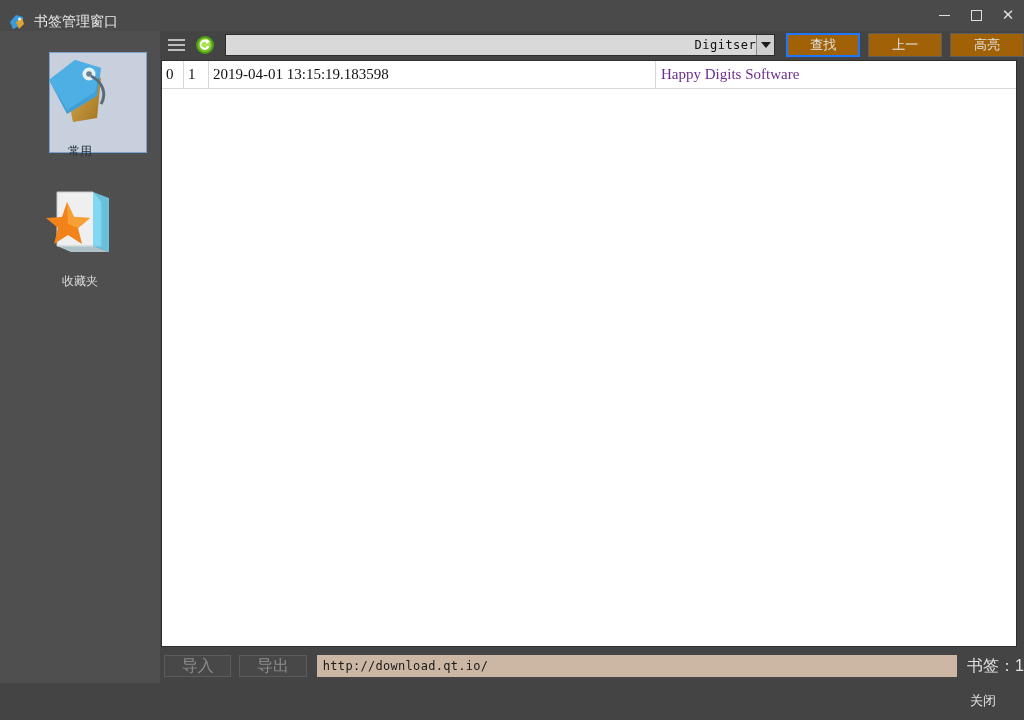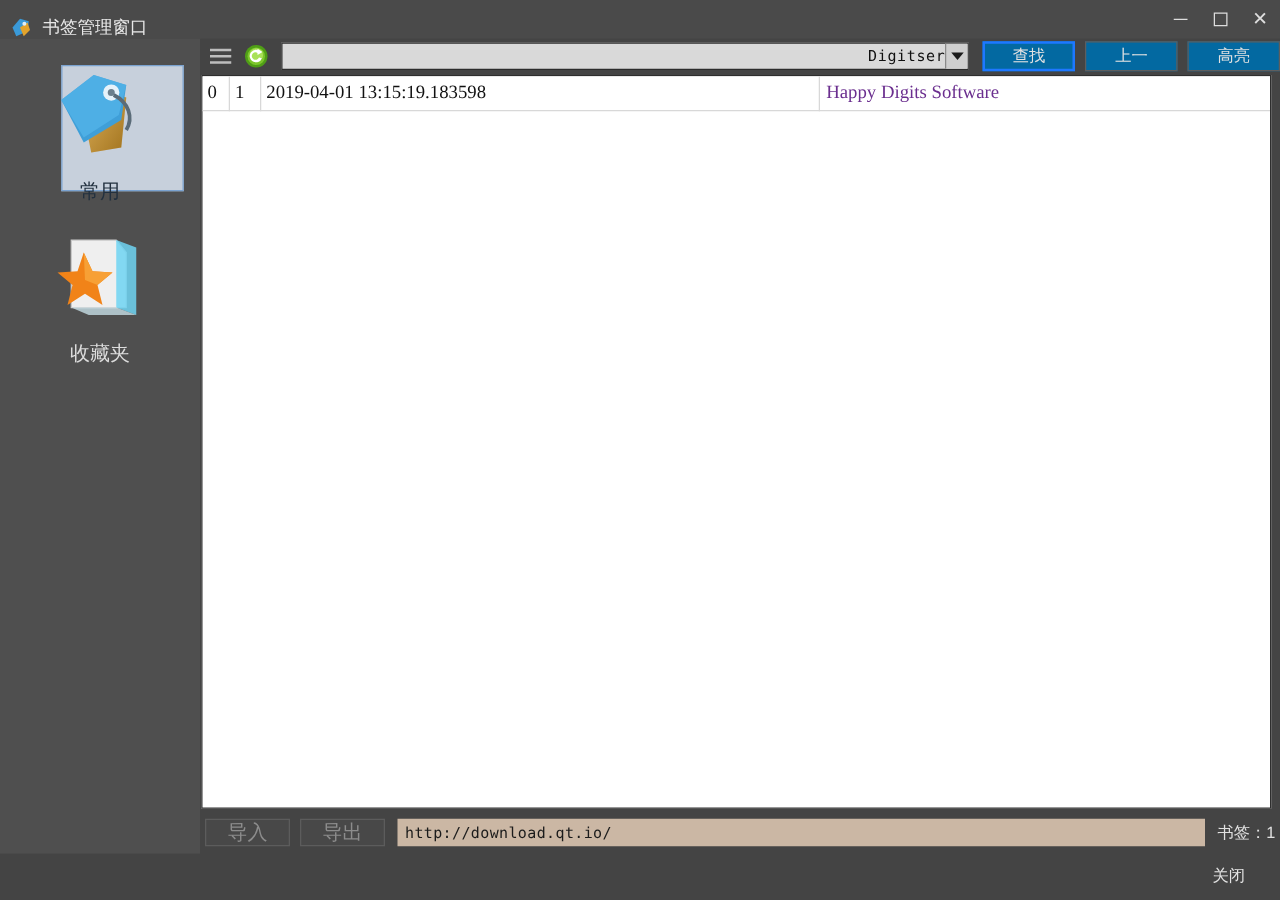--- a/index.html
+++ b/index.html
@@ -53,21 +53,21 @@
     display: flex; align-items: center; justify-content: center;
     position: relative;
   }
   .side-item.selected .sel-box {
     position: absolute; left: 19px; top: 11px;
     width: 98px; height: 101px;
     background: #c7d0dc;
     border: 1px solid #7aa2d0;
   }
   .side-item .label {
-    font-size: 16px; color: #dcdcdc;
+    font-size: 12px; color: #dcdcdc;
     font-family: "DejaVu Sans", "Liberation Sans", sans-serif;
     margin-top: 2px; position: relative; z-index: 3;
   }
   .side-item.selected .label { color: #22303f; }
   .icon-svg { position: relative; z-index: 2; }
 
   
   .toolbar {
     position: absolute; left: 161px; top: 31px;
     width: 863px; height: 28px;
@@ -103,21 +103,21 @@
   .combo .arrow-box i {
     display: block;
     width: 0; height: 0;
     border-left: 5px solid transparent;
     border-right: 5px solid transparent;
     border-top: 6px solid #1b1b1b;
   }
 
   .tb-btn {
     height: 24px;
-    background: #0369a1;
+    background: #a16207;
     border: 1px solid #5e5e5e;
     color: #e2e2e2;
     font-size: 13px;
     font-family: Liberation Serif, serif;
     display: flex; align-items: center; justify-content: center;
   }
   .tb-btn.focus { border: 2px solid #1e78ff; }
   #btn-find { margin-left: 11px; width: 76px; }
   #btn-prev { margin-left: 8px; width: 76px; }
   #btn-hl   { margin-left: 8px; width: 76px; }
@@ -172,21 +172,21 @@
     background: #cbb7a4;
     display: flex; align-items: center;
     padding-left: 6px;
     font-family: "DejaVu Sans Mono", "Liberation Mono", monospace;
     font-size: 12px; color: #1b1b1b;
     letter-spacing: 0.3px;
     white-space: nowrap; overflow: hidden;
   }
   .count-text {
     margin-left: 10px;
-    color: #e0e0e0; font-size: 13px;
+    color: #e0e0e0; font-size: 16px;
     font-family: Liberation Sans, sans-serif;
     white-space: nowrap;
   }
 
   
   .footer {
     position: absolute; left: 0; top: 683px;
     width: 1024px; height: 37px;
     background: #444444;
   }

